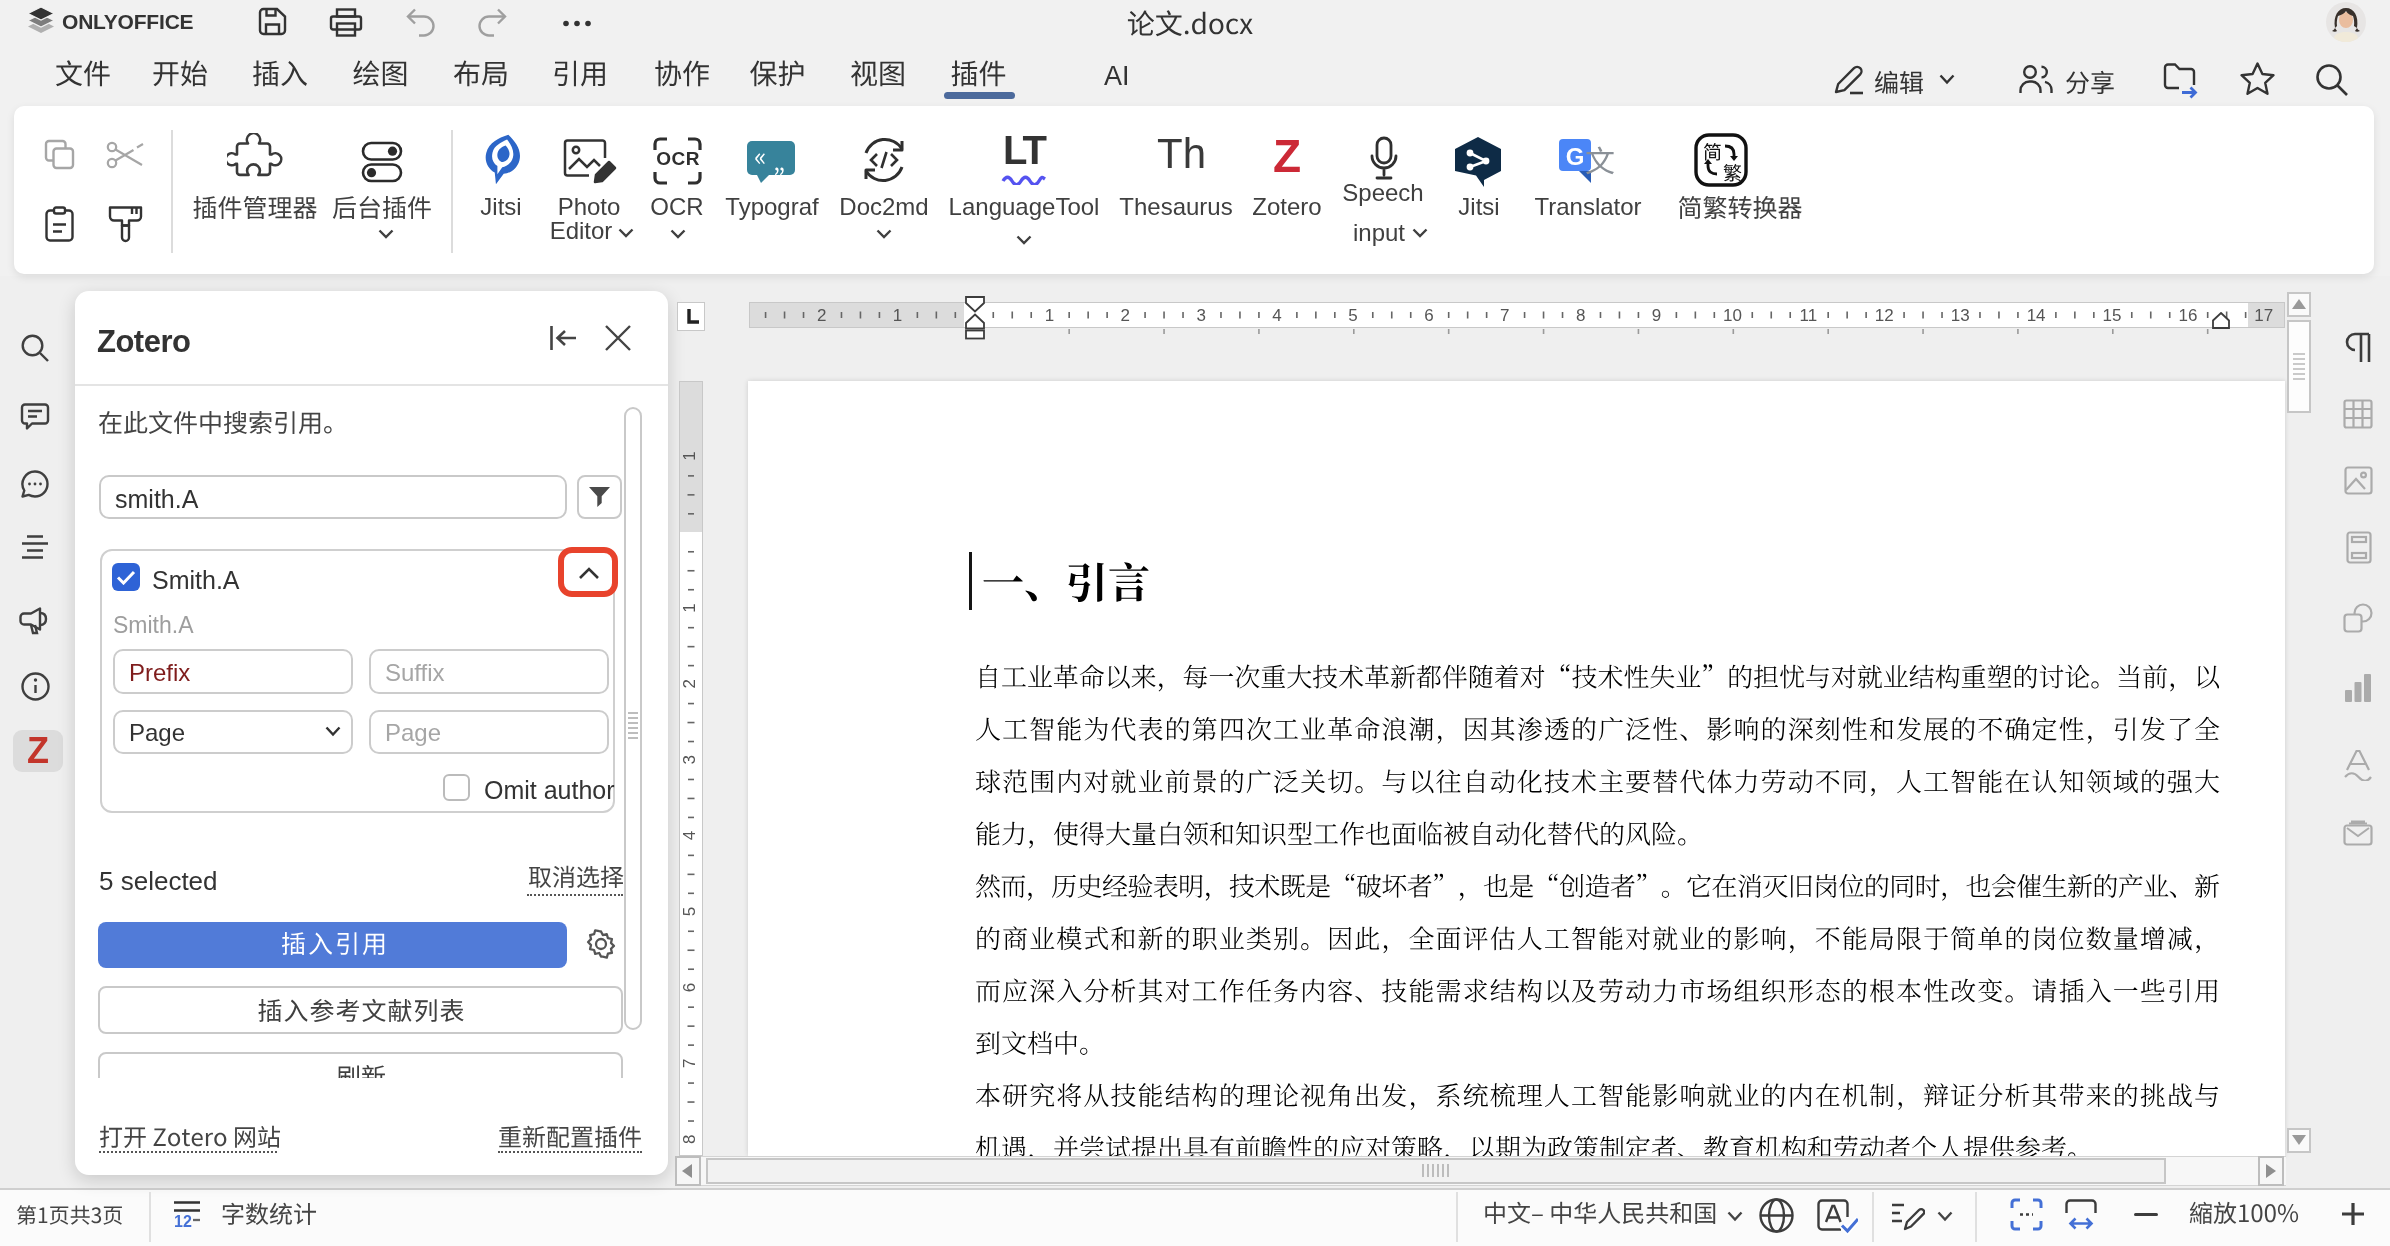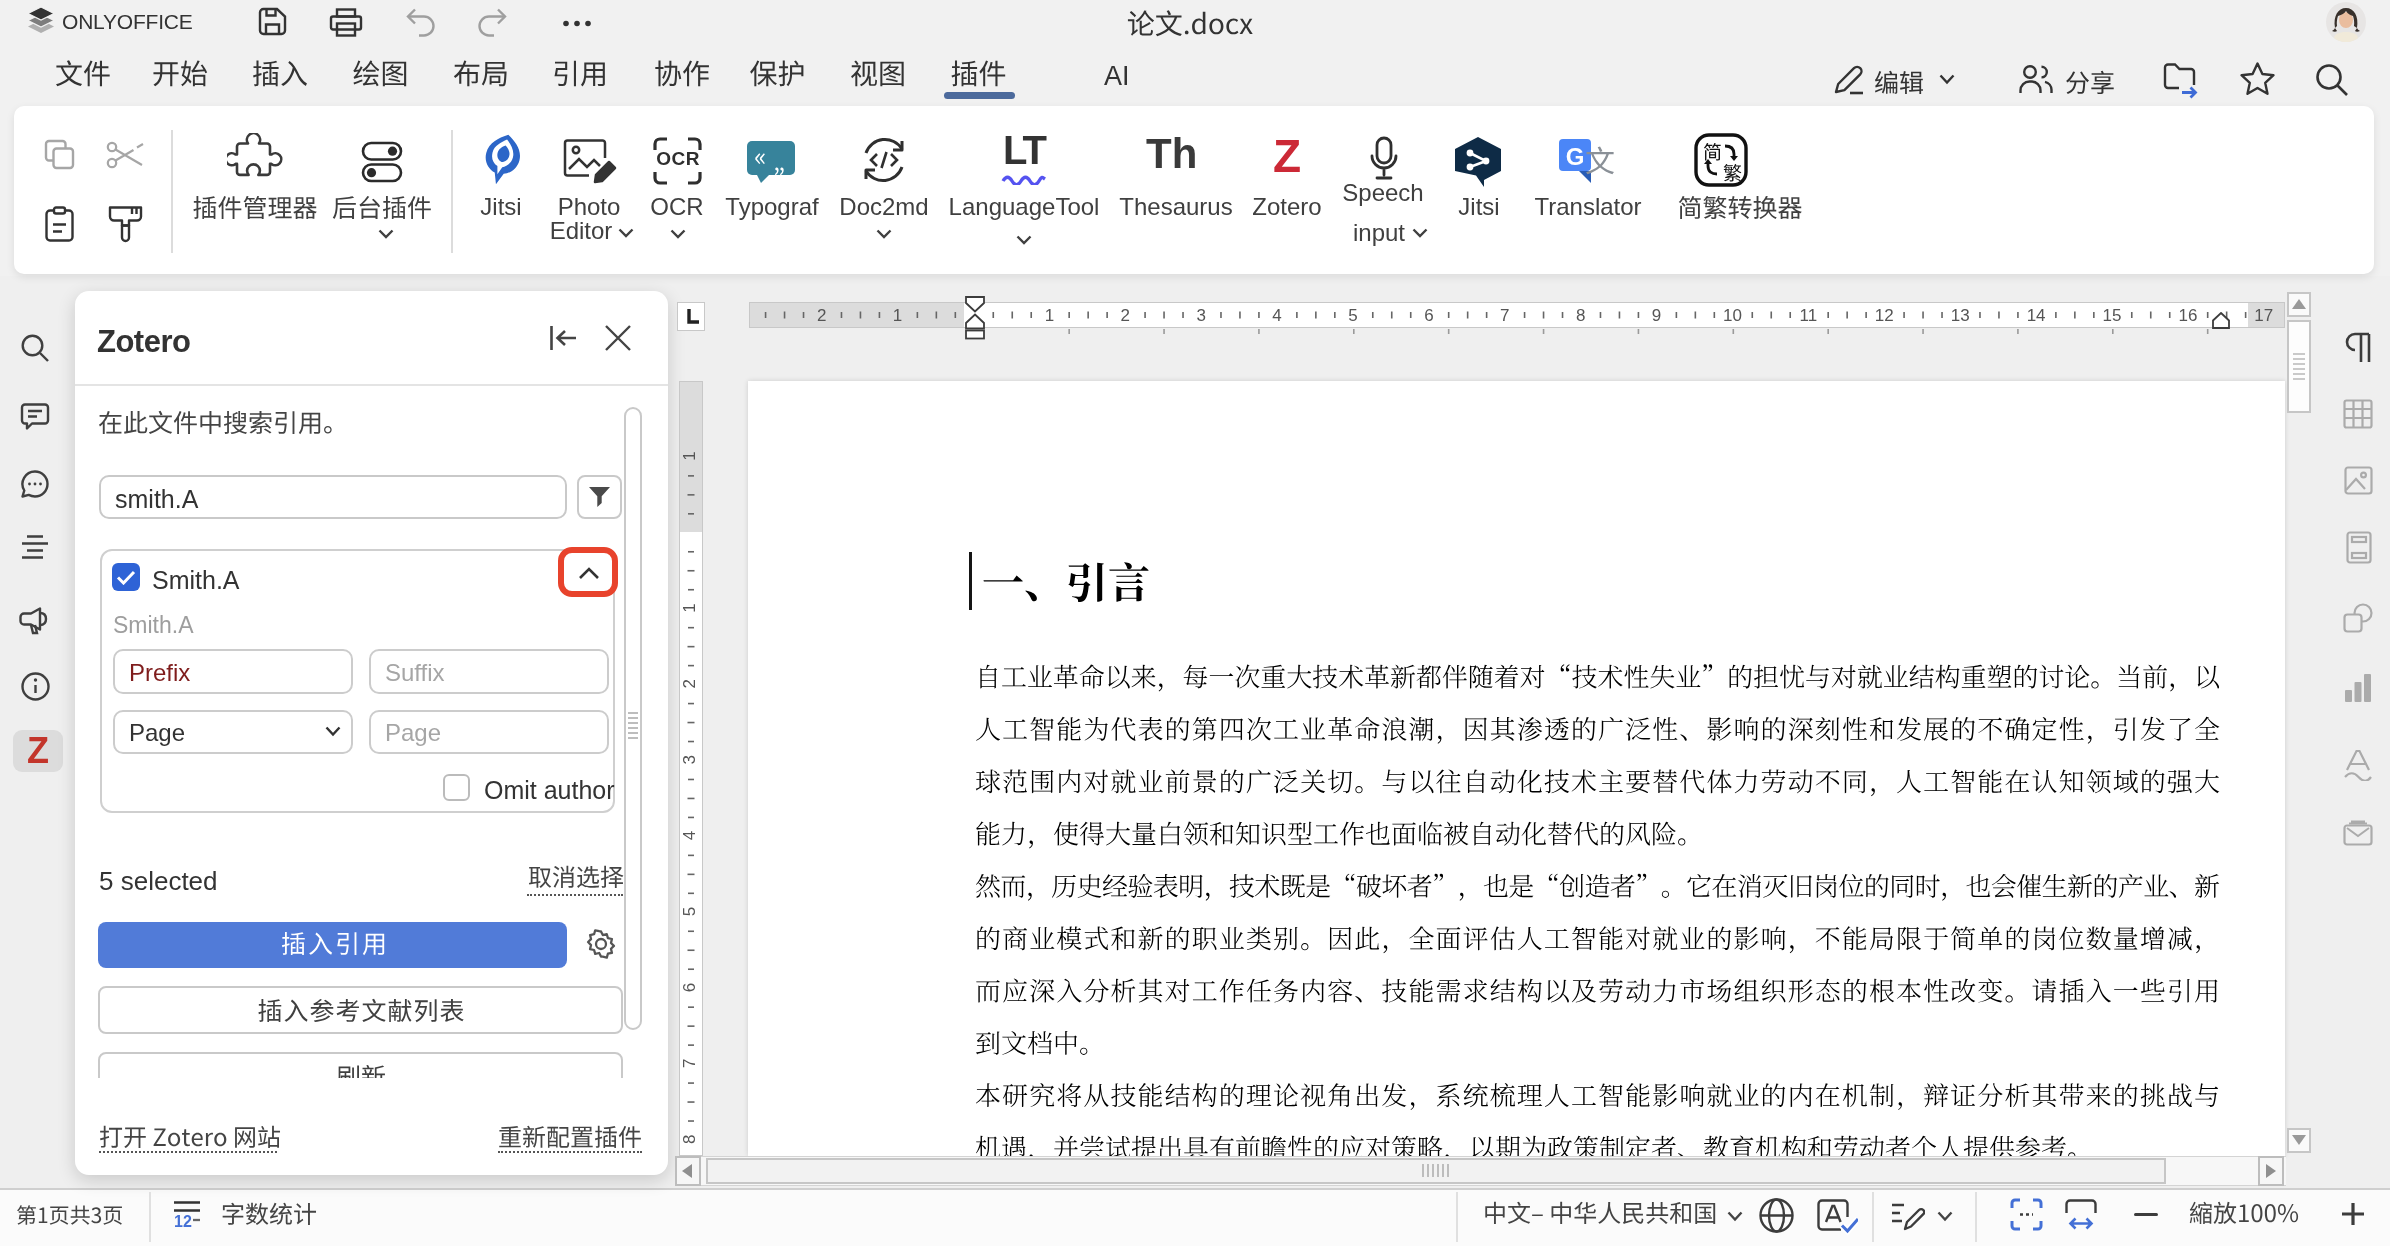--- a/index.html
+++ b/index.html
@@ -10,21 +10,21 @@
 
 <div class="a" style="left:0;top:276px;width:2390px;height:912px;background:#efefef"></div>
 <div class="a" style="left:14px;top:106px;width:2360px;height:168px;background:#fff;border-radius:10px;box-shadow:0 3px 9px rgba(0,0,0,.09)"></div>
 <div class="a" style="left:0;top:1188px;width:2390px;height:58px;background:#fbfbfb;border-top:2px solid #cfcfcf;box-sizing:border-box"></div>
 
 <svg class="a" style="left:27px;top:7px" width="28" height="27" viewBox="0 0 28 27">
 <path d="M14 13 L27 19.5 14 26 1 19.5Z" fill="#b0b0b0"></path>
 <path d="M14 7 L27 13.5 14 20 1 13.5Z" fill="#7d7d7d" stroke="#f1f1f1" stroke-width="1.2"></path>
 <path d="M14 0 L27 6.5 14 13 1 6.5Z" fill="#333" stroke="#f1f1f1" stroke-width="1.2"></path>
 </svg>
-<div class="a" style="left:62px;top:10px;font-size:21px;font-weight:normal;color:#333;letter-spacing:-.2px">ONLYOFFICE</div>
+<div class="a" style="left:62px;top:10px;font-size:21px;font-weight:bold;color:#333;letter-spacing:-.2px">ONLYOFFICE</div>
 
 <svg class="a" style="left:258px;top:7px" width="31" height="29" viewBox="0 0 31 29" fill="none" stroke="#333" stroke-width="2.4">
 <path d="M5.5 2h13.5L27 9.5V23.5a3.5 3.5 0 0 1-3.5 3.5h-18A3.5 3.5 0 0 1 2 23.5v-18A3.5 3.5 0 0 1 5.5 2Z"></path>
 <path d="M8.5 2v6.5h9V2"></path>
     <path d="M8 27v-9.5h13V27"></path>
 </svg>
 <svg class="a" style="left:329px;top:8px" width="34" height="29" viewBox="0 0 34 29" fill="none" stroke="#333" stroke-width="2.4">
 <rect x="8" y="1.5" width="18" height="7"></rect>
     <rect x="2" y="8.5" width="30" height="13" rx="2"></rect>
 <rect x="8" y="15.5" width="18" height="12"></rect>
@@ -148,21 +148,21 @@
     <path d="M45 8v9h-9" stroke-linejoin="round"></path>
 <path d="M45 34a20 20 0 0 1-36 4"></path>
     <path d="M9 46v-9h9" stroke-linejoin="round"></path>
 <path d="M20 21l-6 6 6 6M34 21l6 6-6 6M29.5 19l-5 16" stroke-width="2.6"></path>
 </svg>
 
 <div class="a" style="left:999px;top:128px;width:50px;text-align:center;font-size:40px;font-weight:bold;color:#333;letter-spacing:-2px">LT</div>
 <svg class="a" style="left:1001px;top:172px" width="46" height="13" viewBox="0 0 46 13" fill="none" stroke="#5553f0" stroke-width="3.4">
 <path d="M2 9c3-5 6-5 9 0s6 5 9 0 6-5 9 0 6 5 9 0 3-4 6-2"></path>
 </svg>
-<div class="a" style="left:1146px;top:130px;width:60px;text-align:left;font-size:42px;font-weight:bold;color:#3a3a3a">Th</div>
+<div class="a" style="left:1146px;top:130px;width:60px;text-align:right;font-size:42px;font-weight:normal;color:#3a3a3a">Th</div>
 <div class="a" style="left:1262px;top:129px;width:50px;text-align:center;font-size:46px;font-weight:bold;color:#cc2936">Z</div>
 <svg class="a" style="left:1370px;top:136px" width="28" height="50" viewBox="0 0 28 50" fill="none" stroke="#2f2f2f" stroke-width="2.8">
 <rect x="7" y="2" width="14" height="25" rx="7"></rect>
 <path d="M2 20a12 12 0 0 0 24 0M14 32v7M7 42h14" stroke-linecap="round"></path>
 </svg>
 
 <svg class="a" style="left:1453px;top:136px" width="50" height="52" viewBox="0 0 50 52">
 <path d="M25 1 48 13v22L31 44v7l-8-11.5L2 35V13Z" fill="#0e2b46"></path>
 <circle cx="17" cy="17" r="3.4" fill="#fff"></circle>
     <circle cx="33" cy="25" r="3.4" fill="#fff"></circle>

